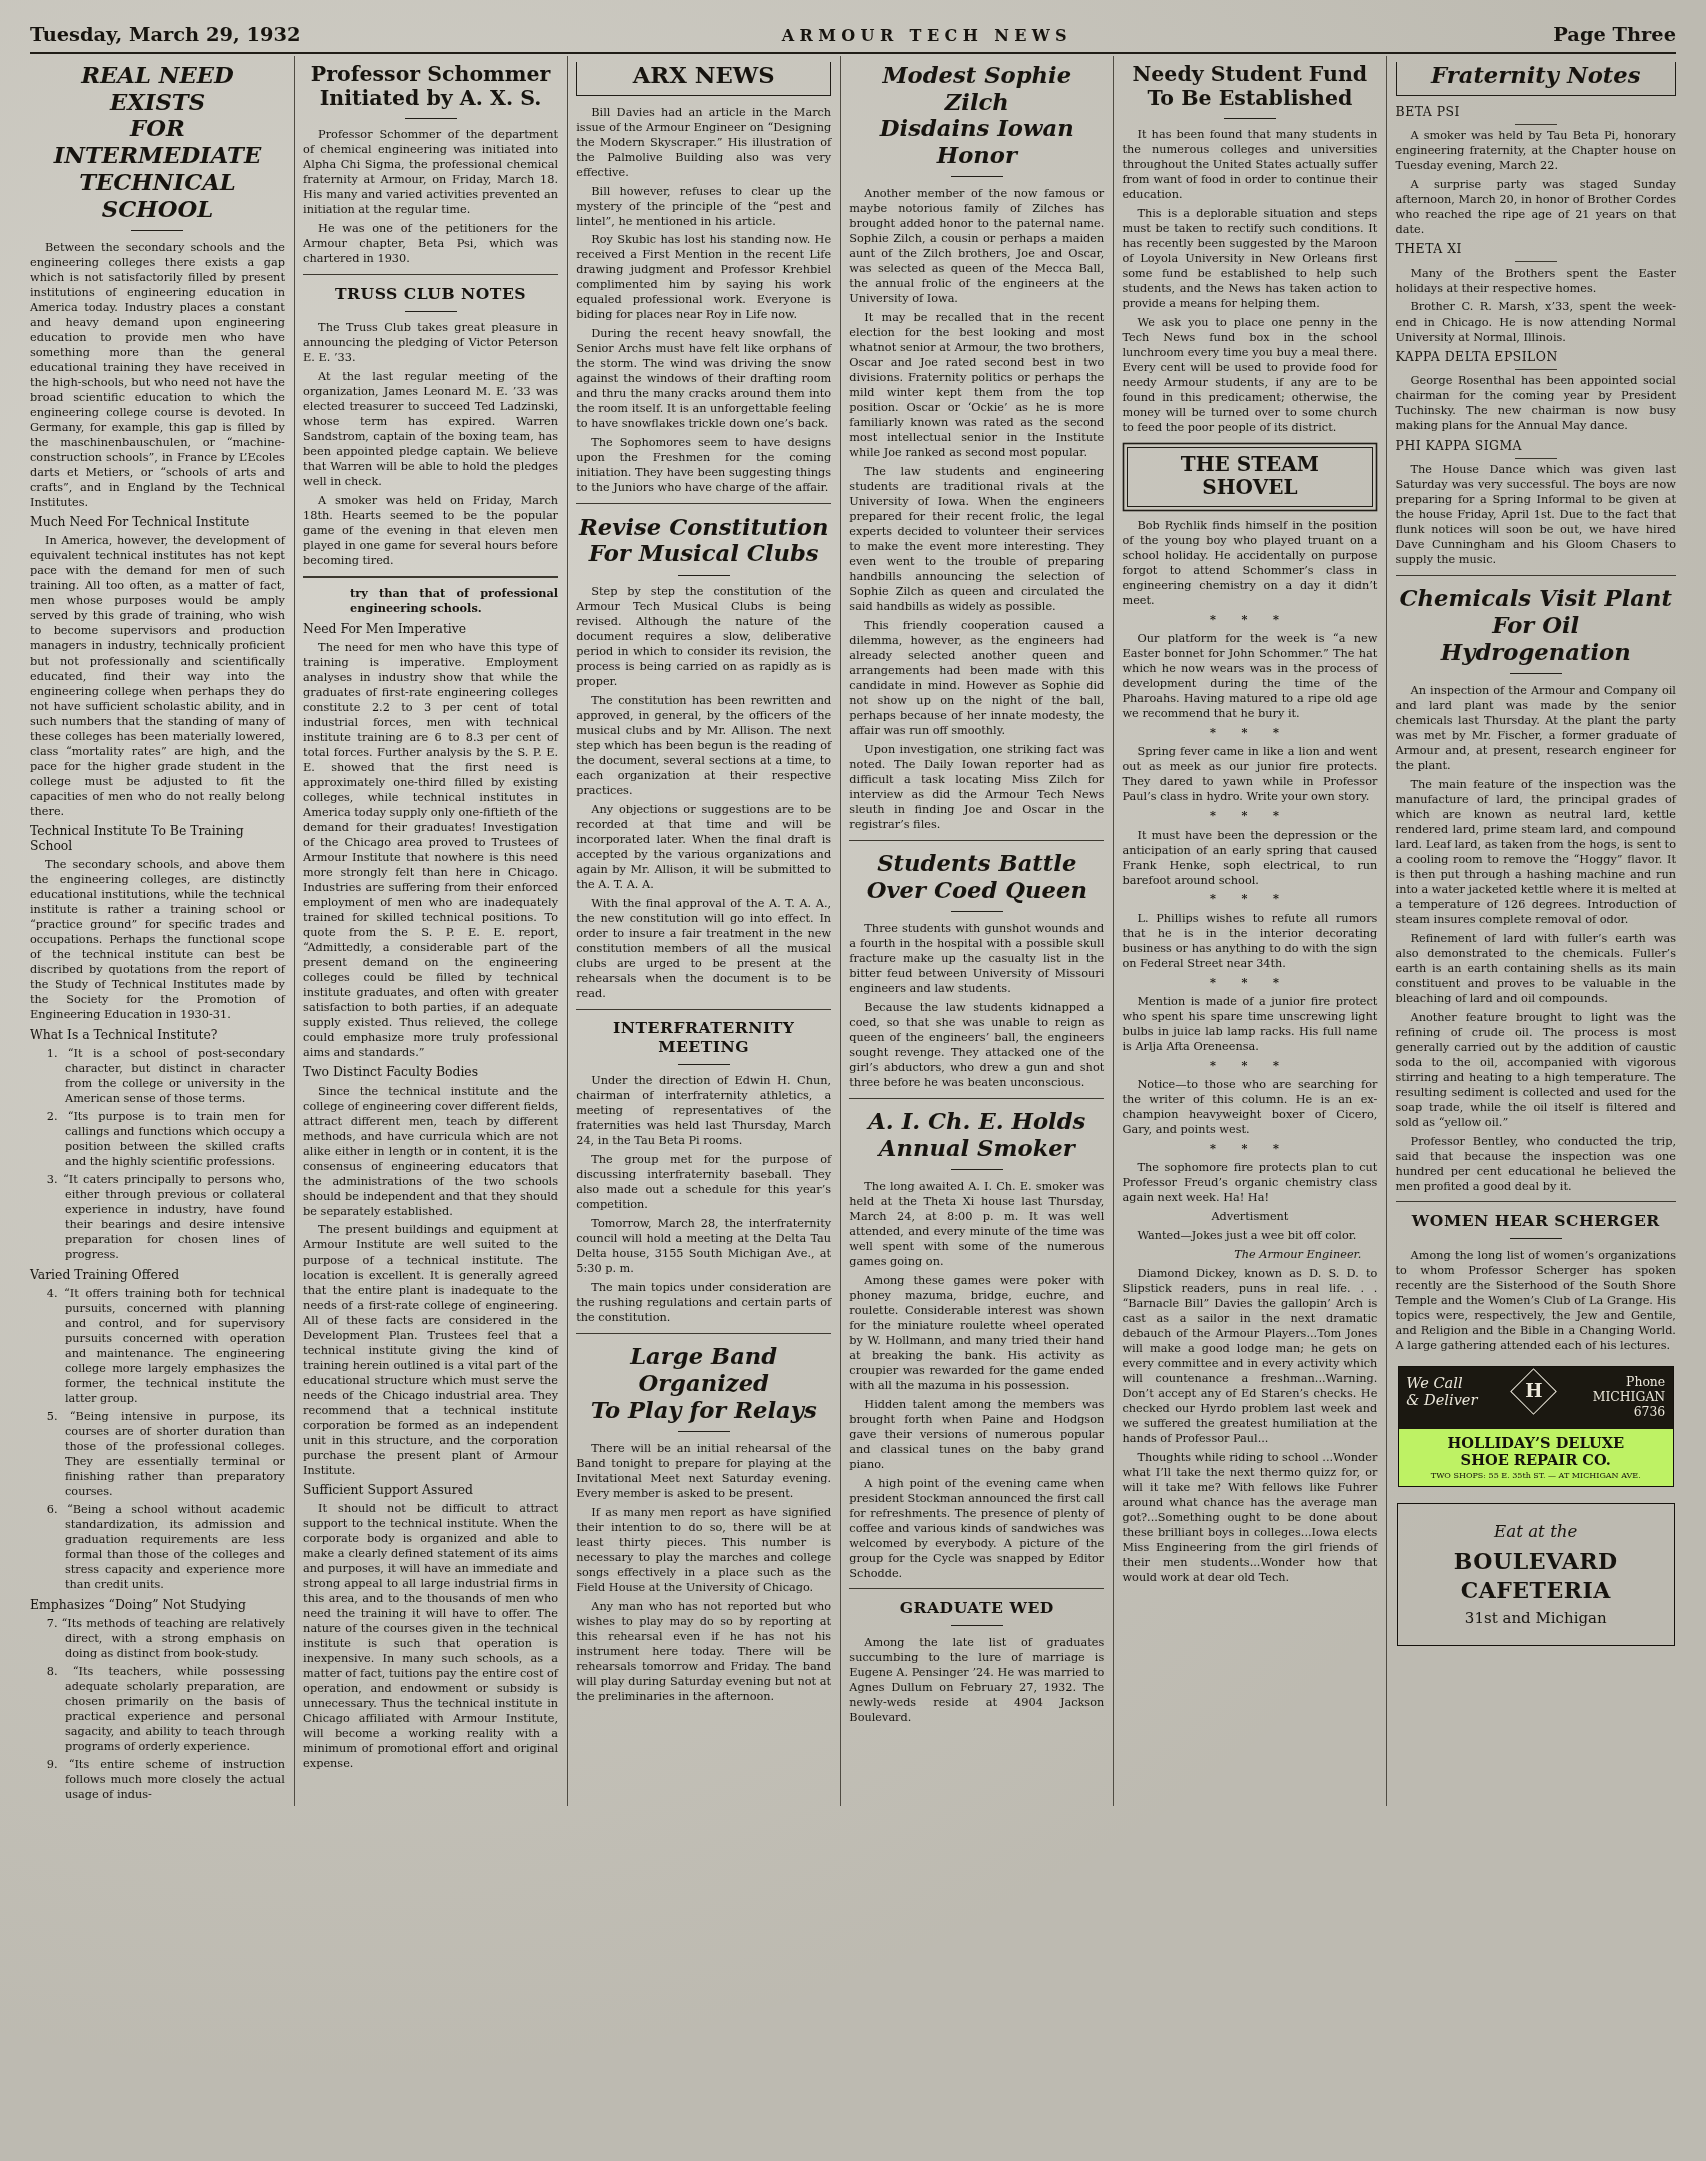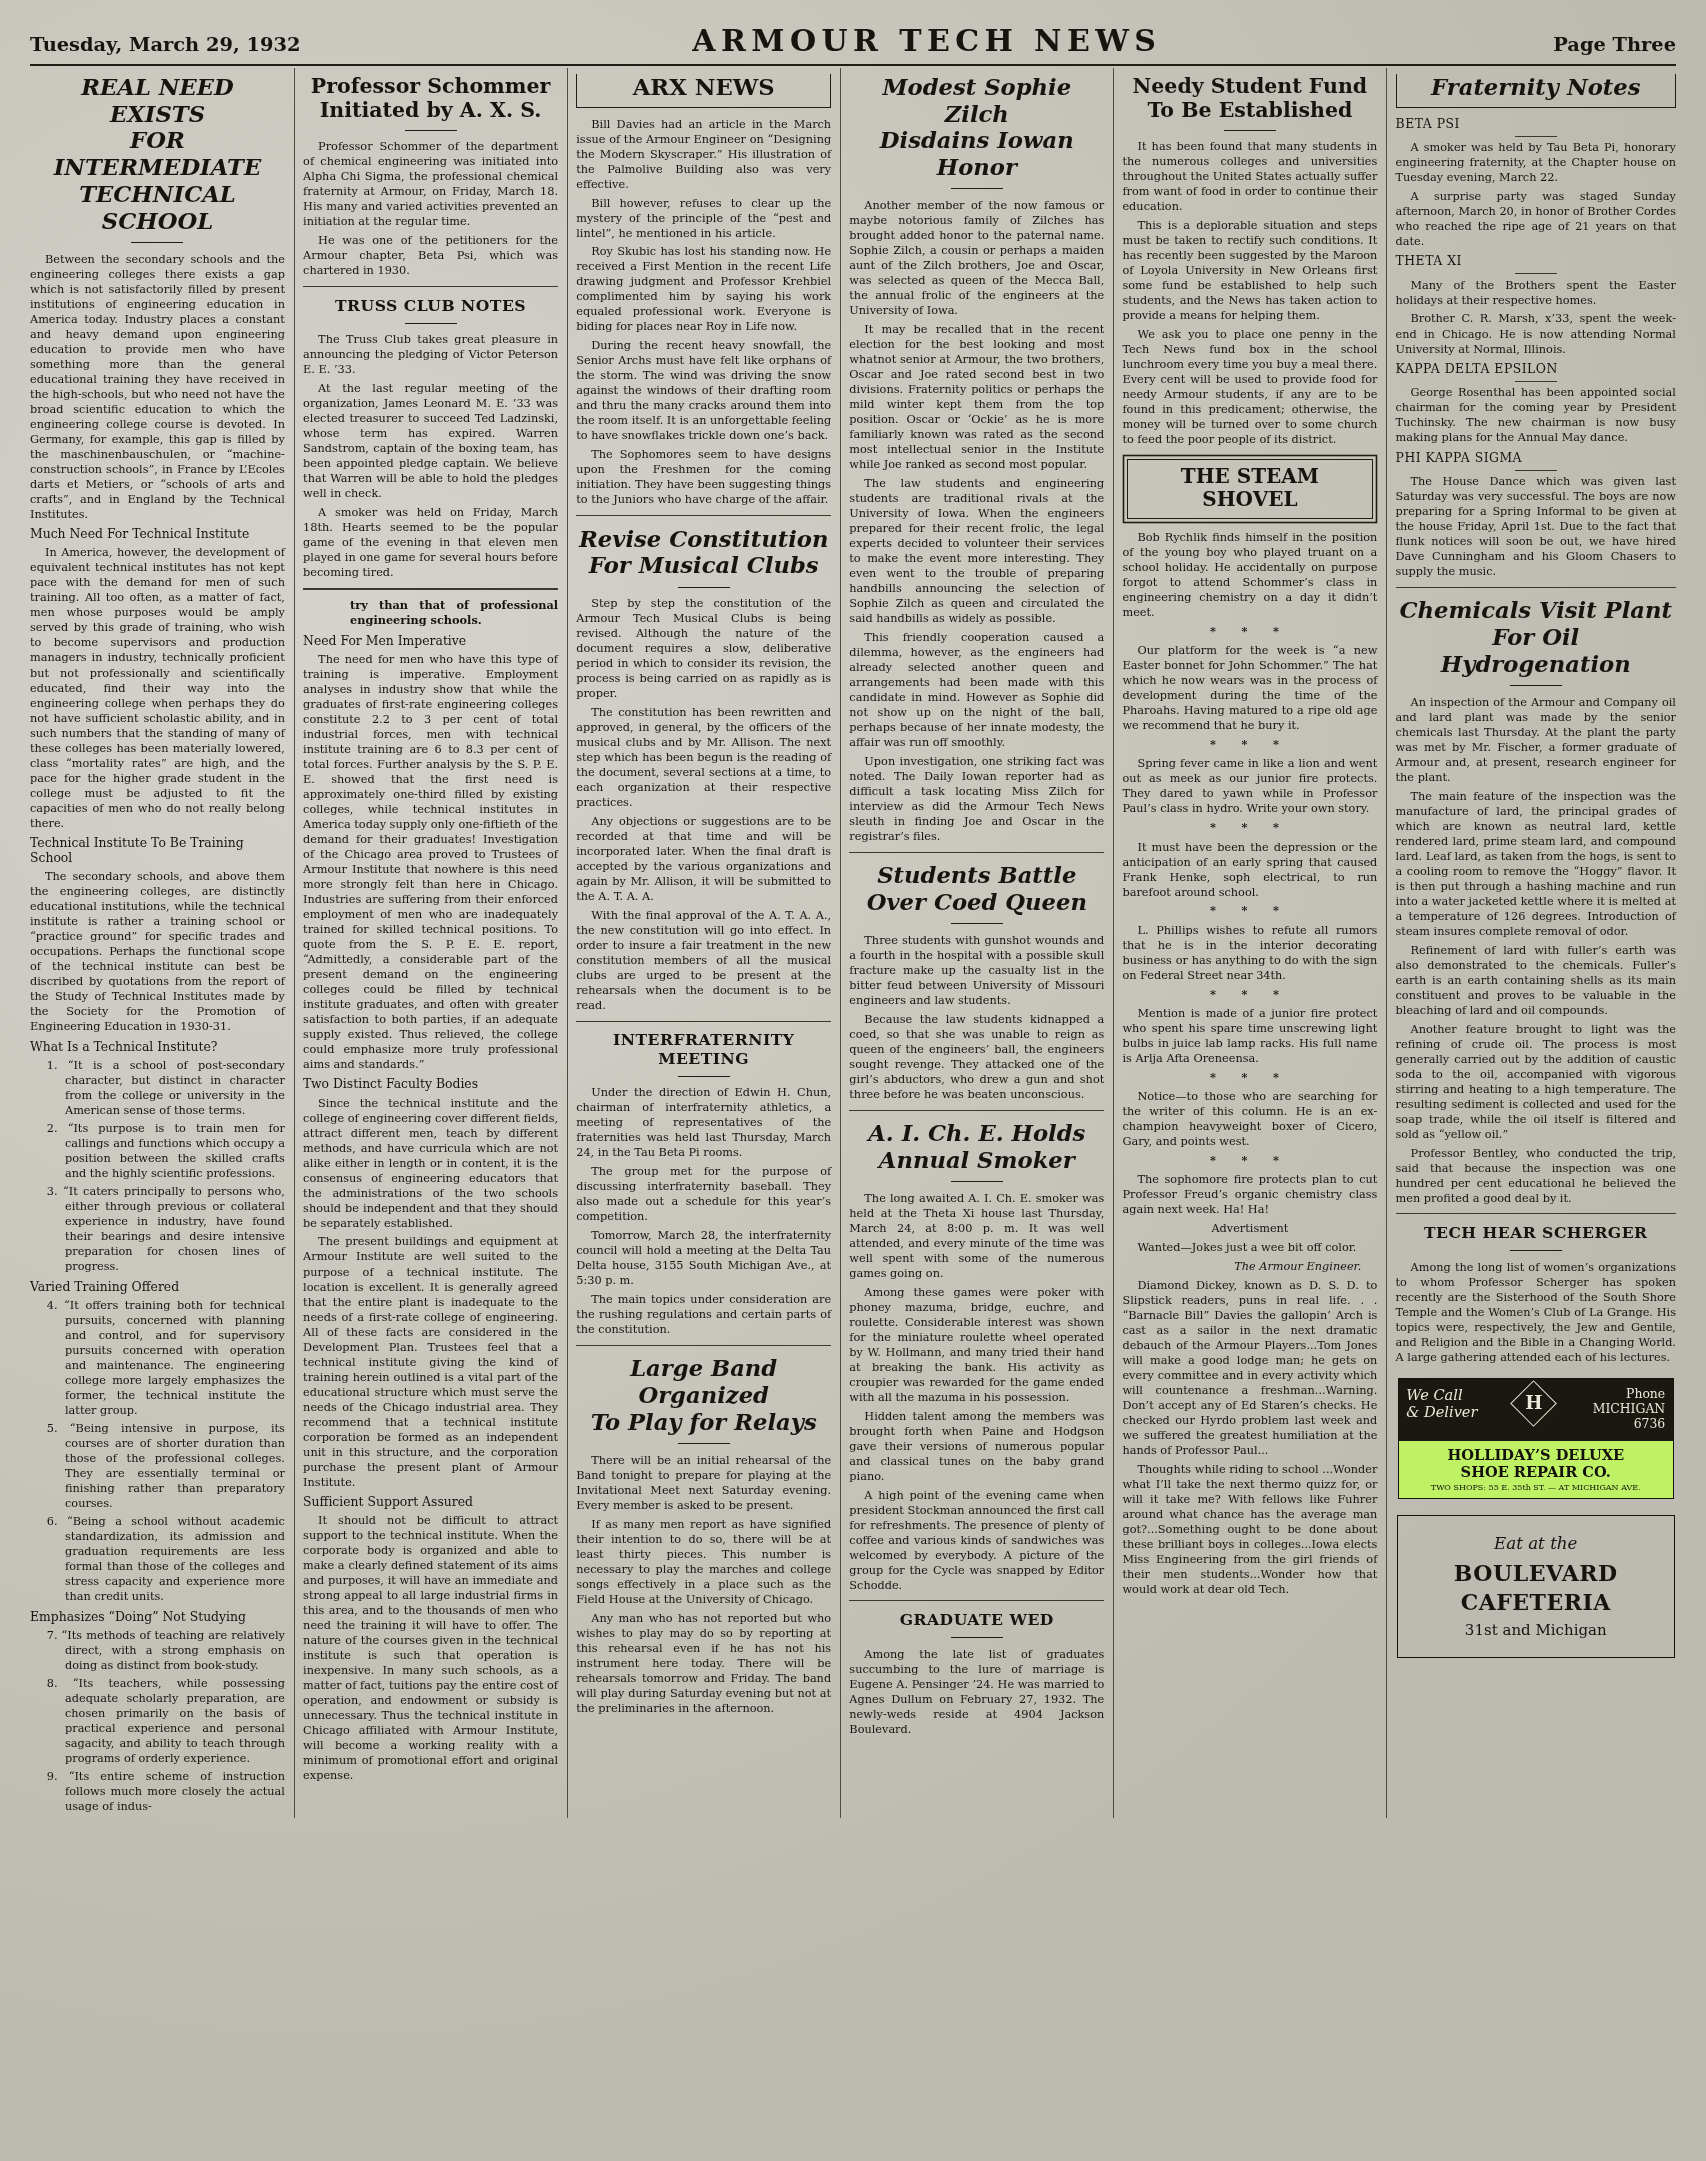--- a/index.html
+++ b/index.html
@@ -7,21 +7,21 @@
   .page{
     width:1706px;min-height:2161px;height:2161px;overflow:hidden;box-sizing:border-box;
     margin:0 auto;padding:22.7px 30px 16px 30px;
     background:#c7c4ba;
     background-image:radial-gradient(circle at 20% 30%, rgba(255,255,255,.25), rgba(0,0,0,.05) 70%);
     color:#17140f;
     font-family:"DejaVu Serif","Liberation Serif",serif;
   }
   .masthead{display:flex;justify-content:space-between;align-items:baseline;font-weight:bold;}
   .masthead .date{font-size:19.4px;}
-  .masthead .title{font-size:30px;letter-spacing:5.4px;}
+  .masthead .title{font-size:16px;letter-spacing:5.4px;}
   .masthead .pageno{font-size:19.4px;}
   .toprule{border-top:2.7px double #201d17;margin-top:6.5px;}
   .cols{display:flex;margin-top:2.2px;align-items:stretch;}
   .col{flex:1 1 0;padding:5.4px 8.6px 0 8.6px;border-right:0.5px solid #4f4b42;
        font-size:11.3px;line-height:1.33;text-align:justify;}
   .col:first-child{padding-left:0;}
   .col:last-child{border-right:none;padding-right:0;flex-grow:1.1;}
   .p{margin:0 0 3.8px 0;text-indent:15px;}
   .li{padding-left:35px;text-indent:-18.3px;margin-bottom:3.2px;}
   .pcont{padding-left:47px;text-indent:0;}
@@ -195,21 +195,21 @@
         <p class="p">George Rosenthal has been appointed social chairman for the coming year by President Tuchinsky. The new chairman is now busy making plans for the Annual May dance.</p>
         <h4 class="sub subcaps">PHI KAPPA SIGMA</h4>
         <p class="p">The House Dance which was given last Saturday was very successful. The boys are now preparing for a Spring Informal to be given at the house Friday, April 1st. Due to the fact that flunk notices will soon be out, we have hired Dave Cunningham and his Gloom Chasers to supply the music.</p>
         <h2 class="hl hl-italic h-sep">Chemicals Visit Plant
 For Oil Hydrogenation</h2>
         <p class="p">An inspection of the Armour and Company oil and lard plant was made by the senior chemicals last Thursday. At the plant the party was met by Mr. Fischer, a former graduate of Armour and, at present, research engineer for the plant.</p>
         <p class="p">The main feature of the inspection was the manufacture of lard, the principal grades of which are known as neutral lard, kettle rendered lard, prime steam lard, and compound lard. Leaf lard, as taken from the hogs, is sent to a cooling room to remove the “Hoggy” flavor. It is then put through a hashing machine and run into a water jacketed kettle where it is melted at a temperature of 126 degrees. Introduction of steam insures complete removal of odor.</p>
         <p class="p">Refinement of lard with fuller’s earth was also demonstrated to the chemicals. Fuller’s earth is an earth containing shells as its main constituent and proves to be valuable in the bleaching of lard and oil compounds.</p>
         <p class="p">Another feature brought to light was the refining of crude oil. The process is most generally carried out by the addition of caustic soda to the oil, accompanied with vigorous stirring and heating to a high temperature. The resulting sediment is collected and used for the soap trade, while the oil itself is filtered and sold as “yellow oil.”</p>
         <p class="p">Professor Bentley, who conducted the trip, said that because the inspection was one hundred per cent educational he believed the men profited a good deal by it.</p>
-        <h3 class="hl hl-caps h-sep">TECH HEAR SCHERGER</h3>
+        <h3 class="hl hl-caps h-sep">WOMEN HEAR SCHERGER</h3>
         <p class="p">Among the long list of women’s organizations to whom Professor Scherger has spoken recently are the Sisterhood of the South Shore Temple and the Women’s Club of La Grange. His topics were, respectively, the Jew and Gentile, and Religion and the Bible in a Changing World. A large gathering attended each of his lectures.</p>
         <div class="ad-shoe">
           <div class="ad-shoe-top">
             <div class="ad-call">We Call
 &amp; Deliver</div>
             <div class="ad-logo">
               <span>H</span>
             </div>
             <div class="ad-phone">Phone
 MICHIGAN 6736</div>

